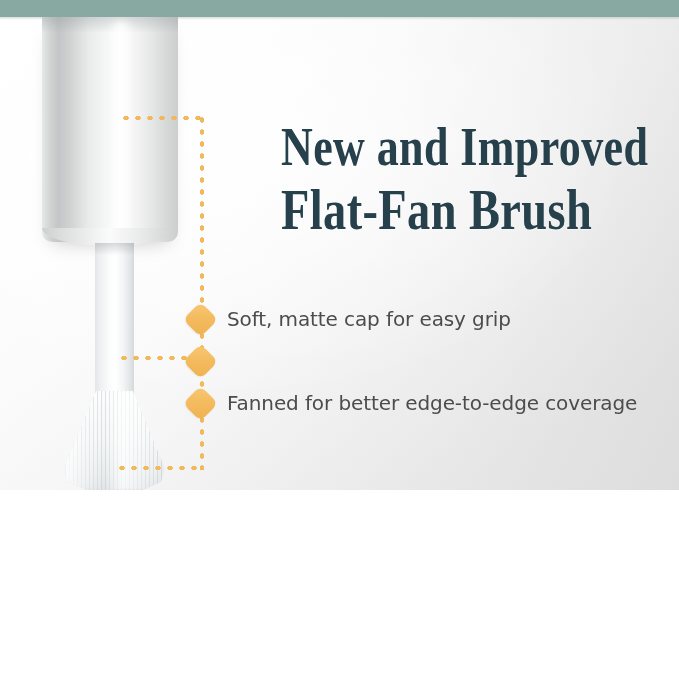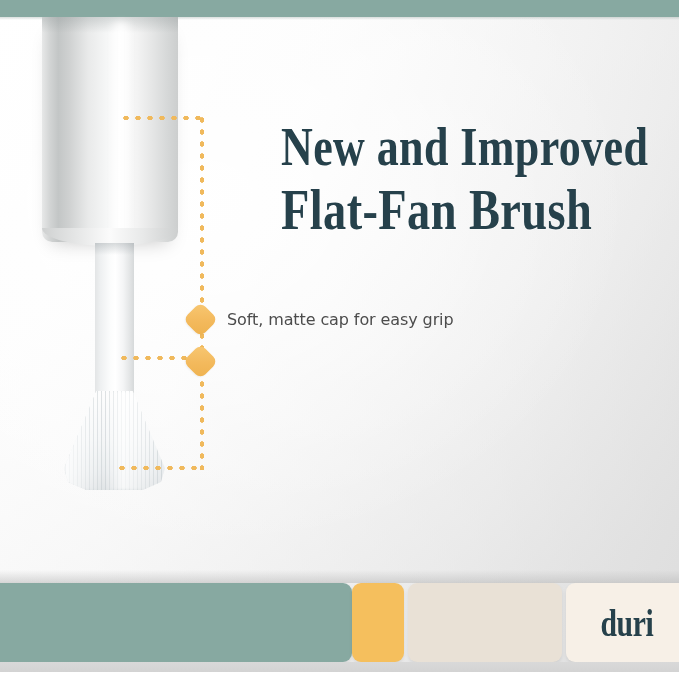--- a/index.html
+++ b/index.html
@@ -2,21 +2,21 @@
 <html><head>
 <meta charset="utf-8">
 <style>
   html,body{margin:0;padding:0;}
   body{
     width:679px;height:679px;overflow:hidden;
     font-family:"Liberation Sans", sans-serif;
     background:#ffffff;
   }
   #stage{
-    position:relative;width:679px;height:672px;overflow:hidden;
+    position:relative;width:679px;height:490px;overflow:hidden;
     background:
       radial-gradient(120% 100% at 12% 8%, #ffffff 0%, #fbfbfb 32%, #f2f2f2 62%, #e3e3e3 100%);
   }
 
   
   .top-bar{
     position:absolute;left:0;top:0;width:679px;height:17px;
     background:#87a9a1;
   }
   .top-bar-shade{
@@ -134,21 +134,21 @@
   }
   .diamond{
     position:relative;width:25px;height:25px;flex:0 0 25px;
     background:linear-gradient(135deg,#f8c873 0%, #f3b95c 55%, #eeb24f 100%);
     border-radius:7px;
     transform:rotate(45deg);
     box-shadow:0 1px 2px rgba(0,0,0,.06);
   }
   .feat-label{
     margin-left:14px;
-    font-size:16px;
+    font-size:20px;
     color:#4c4c4c;
     font-family:"DejaVu Sans", sans-serif;
     letter-spacing:-.1px;
     white-space:nowrap;
   }
 
   
   .footer{position:absolute;left:0;top:583px;width:679px;height:79px;}
   .fblock{position:absolute;top:0;height:79px;box-shadow:0 2px 5px -2px rgba(0,0,0,.18);}
   .fb-teal  {left:-10px;width:362px;background:#87a9a1;border-radius:0 9px 9px 0;}
@@ -206,20 +206,24 @@
   </div>
 
   <div class="features">
     <div class="feat">
       <span class="diamond"></span>
       <span class="feat-label">Soft, matte cap for easy grip</span>
     </div>
     <div class="feat">
       <span class="diamond"></span>
     </div>
+    <div class="feat">
+      <span class="diamond"></span>
+      <span class="feat-label">Fanned for better edge-to-edge coverage</span>
+    </div>
   </div>
 
   <div class="footer-topshade"></div>
   <div class="footer">
     <div class="fblock fb-teal"></div>
     <div class="fblock fb-amber"></div>
     <div class="fblock fb-beige"></div>
     <div class="fblock fb-cream"></div>
   </div>
   <div class="brand">

